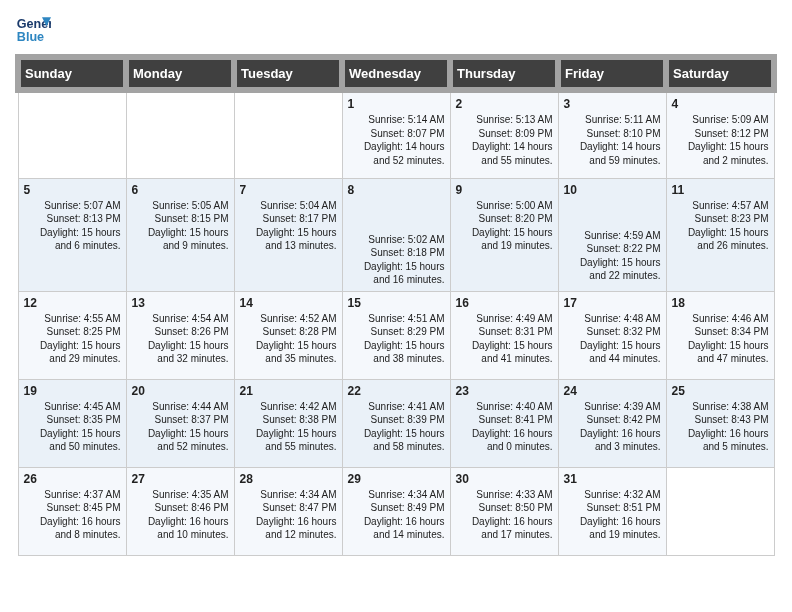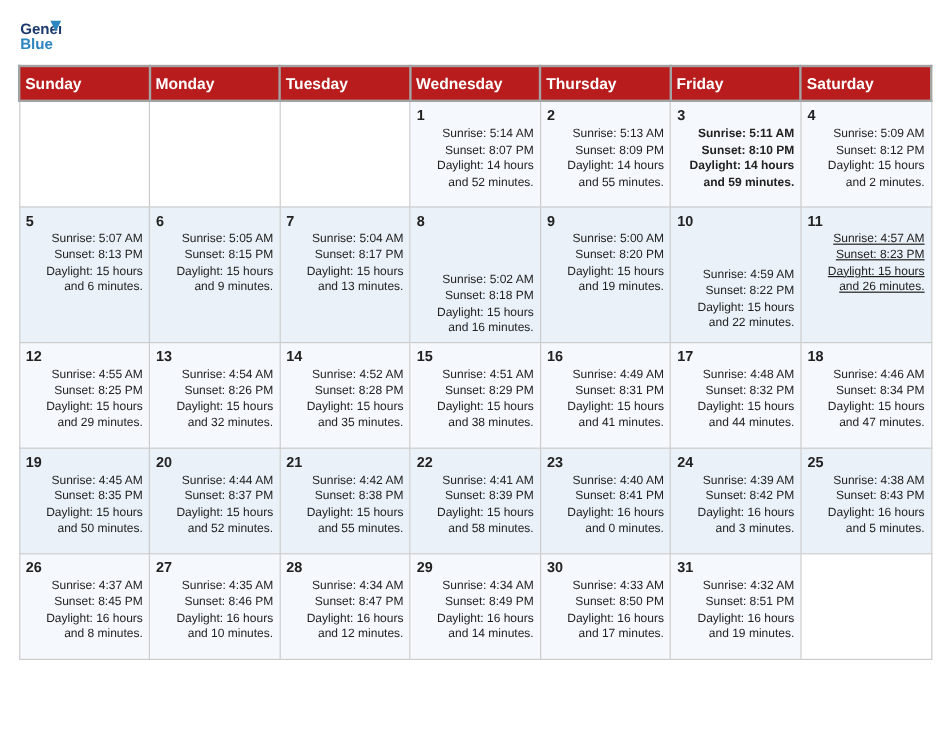--- a/index.html
+++ b/index.html
@@ -36,27 +36,27 @@
     .subtitle {
       font-size: 15px;
       color: #333;
     }
     table {
       width: 100%;
       border-collapse: collapse;
       table-layout: fixed;
     }
     thead tr th {
-      background-color: #b91c1c;
+      background-color: #404040;
       color: #fff;
       font-size: 13px;
       font-weight: bold;
       padding: 6px 4px;
       text-align: left;
-      border: 2px solid #a3a3a3;
+      border: 6px solid #a3a3a3;
     }
     tbody tr td {
       vertical-align: top;
       border: 1px solid #ccc;
       padding: 4px 5px;
       font-size: 10.5px;
       color: #222;
       background: #fff;
       min-height: 80px;
       height: 88px;
@@ -126,21 +126,21 @@
         </td>
         <td>
           <span class="day-number">2</span>
           <div class="cell-text" style="white-space: pre-line;">Sunrise: 5:13 AM
 Sunset: 8:09 PM
 Daylight: 14 hours
 and 55 minutes.</div>
         </td>
         <td>
           <span class="day-number">3</span>
-          <div class="cell-text" style="white-space: pre-line; font-weight: bold;">Sunrise: 5:11 AM
+          <div class="cell-text" style="white-space: pre-line;">Sunrise: 5:11 AM
 Sunset: 8:10 PM
 Daylight: 14 hours
 and 59 minutes.</div>
         </td>
         <td>
           <span class="day-number">4</span>
           <div class="cell-text" style="white-space: pre-line;">Sunrise: 5:09 AM
 Sunset: 8:12 PM
 Daylight: 15 hours
 and 2 minutes.</div>
@@ -184,21 +184,21 @@
         </td>
         <td>
           <span class="day-number">10</span>
           <div class="cell-text" style="white-space: pre-line; margin-top: 32px;">Sunrise: 4:59 AM
 Sunset: 8:22 PM
 Daylight: 15 hours
 and 22 minutes.</div>
         </td>
         <td>
           <span class="day-number">11</span>
-          <div class="cell-text" style="white-space: pre-line; text-decoration: underline;">Sunrise: 4:57 AM
+          <div class="cell-text" style="white-space: pre-line;">Sunrise: 4:57 AM
 Sunset: 8:23 PM
 Daylight: 15 hours
 and 26 minutes.</div>
         </td>
       </tr>
       <tr>
         <td>
           <span class="day-number">12</span>
           <div class="cell-text" style="white-space: pre-line;">Sunrise: 4:55 AM
 Sunset: 8:25 PM

